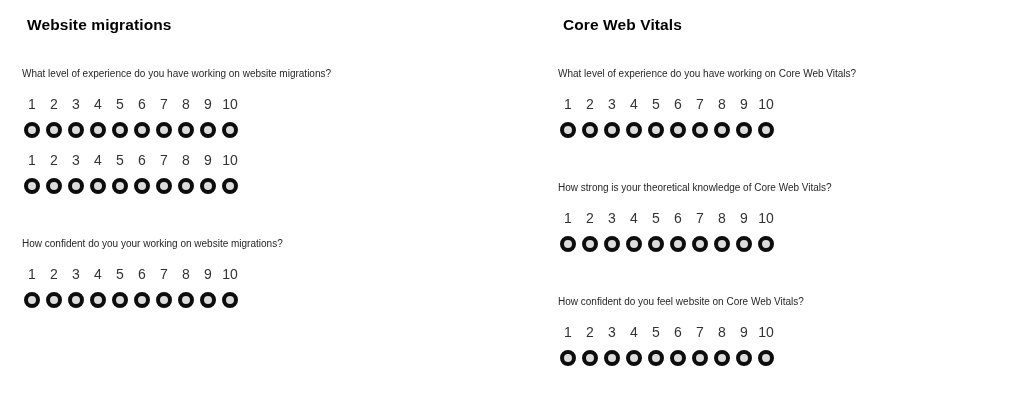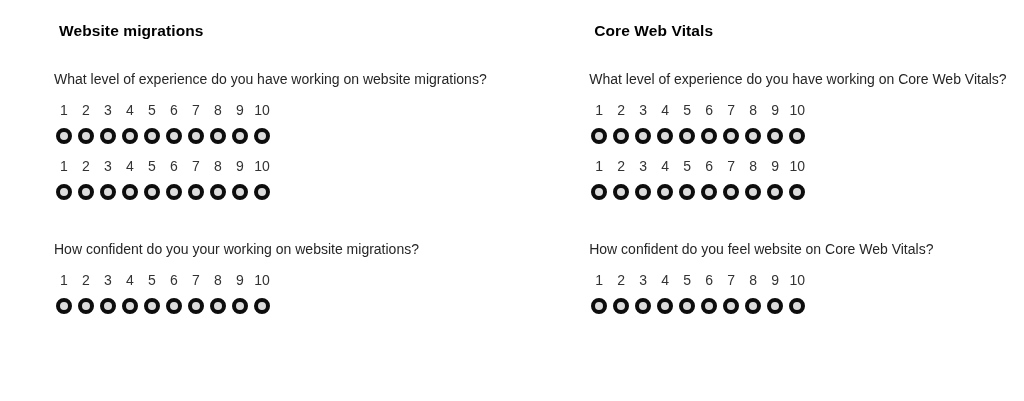--- a/index.html
+++ b/index.html
@@ -16,38 +16,37 @@
     overflow: hidden;
   }
   .columns {
     display: flex;
     width: 100%;
     height: 100%;
   }
   .col {
     box-sizing: border-box;
     width: 512px;
-    padding-top: 22px;
+    padding-top: 16px;
     padding-left: 22px;
-    margin-left: 32px;
   }
   .col-right {
     padding-left: 46px;
   }
   .col-title {
     margin: 0 0 0 5px;
     font-size: 15.5px;
     line-height: 18px;
     font-weight: bold;
     color: var(--heading, #000000);
     letter-spacing: 0.1px;
   }
   .question {
     margin: 41px 0 0 0;
-    font-size: 14px;
+    font-size: 10px;
     line-height: 17px;
     color: var(--question-text, #262626);
   }
   .qblock-first .question {
     margin-top: 31px;
   }
   .scale {
     display: flex;
     margin: 14px 0 0 2px;
   }
@@ -266,20 +265,21 @@
               <span class="radio" role="radio" aria-checked="false"></span>
             </div>
             <div class="cell">
               <span class="num">10</span>
               <span class="radio" role="radio" aria-checked="false"></span>
             </div>
           </div>
       </div>
 
       <div class="qblock">
+        <p class="question">How strong is your theoretical knowledge of Core Web Vitals?</p>
         <div class="scale">
             <div class="cell">
               <span class="num">1</span>
               <span class="radio" role="radio" aria-checked="false"></span>
             </div>
             <div class="cell">
               <span class="num">2</span>
               <span class="radio" role="radio" aria-checked="false"></span>
             </div>
             <div class="cell">

